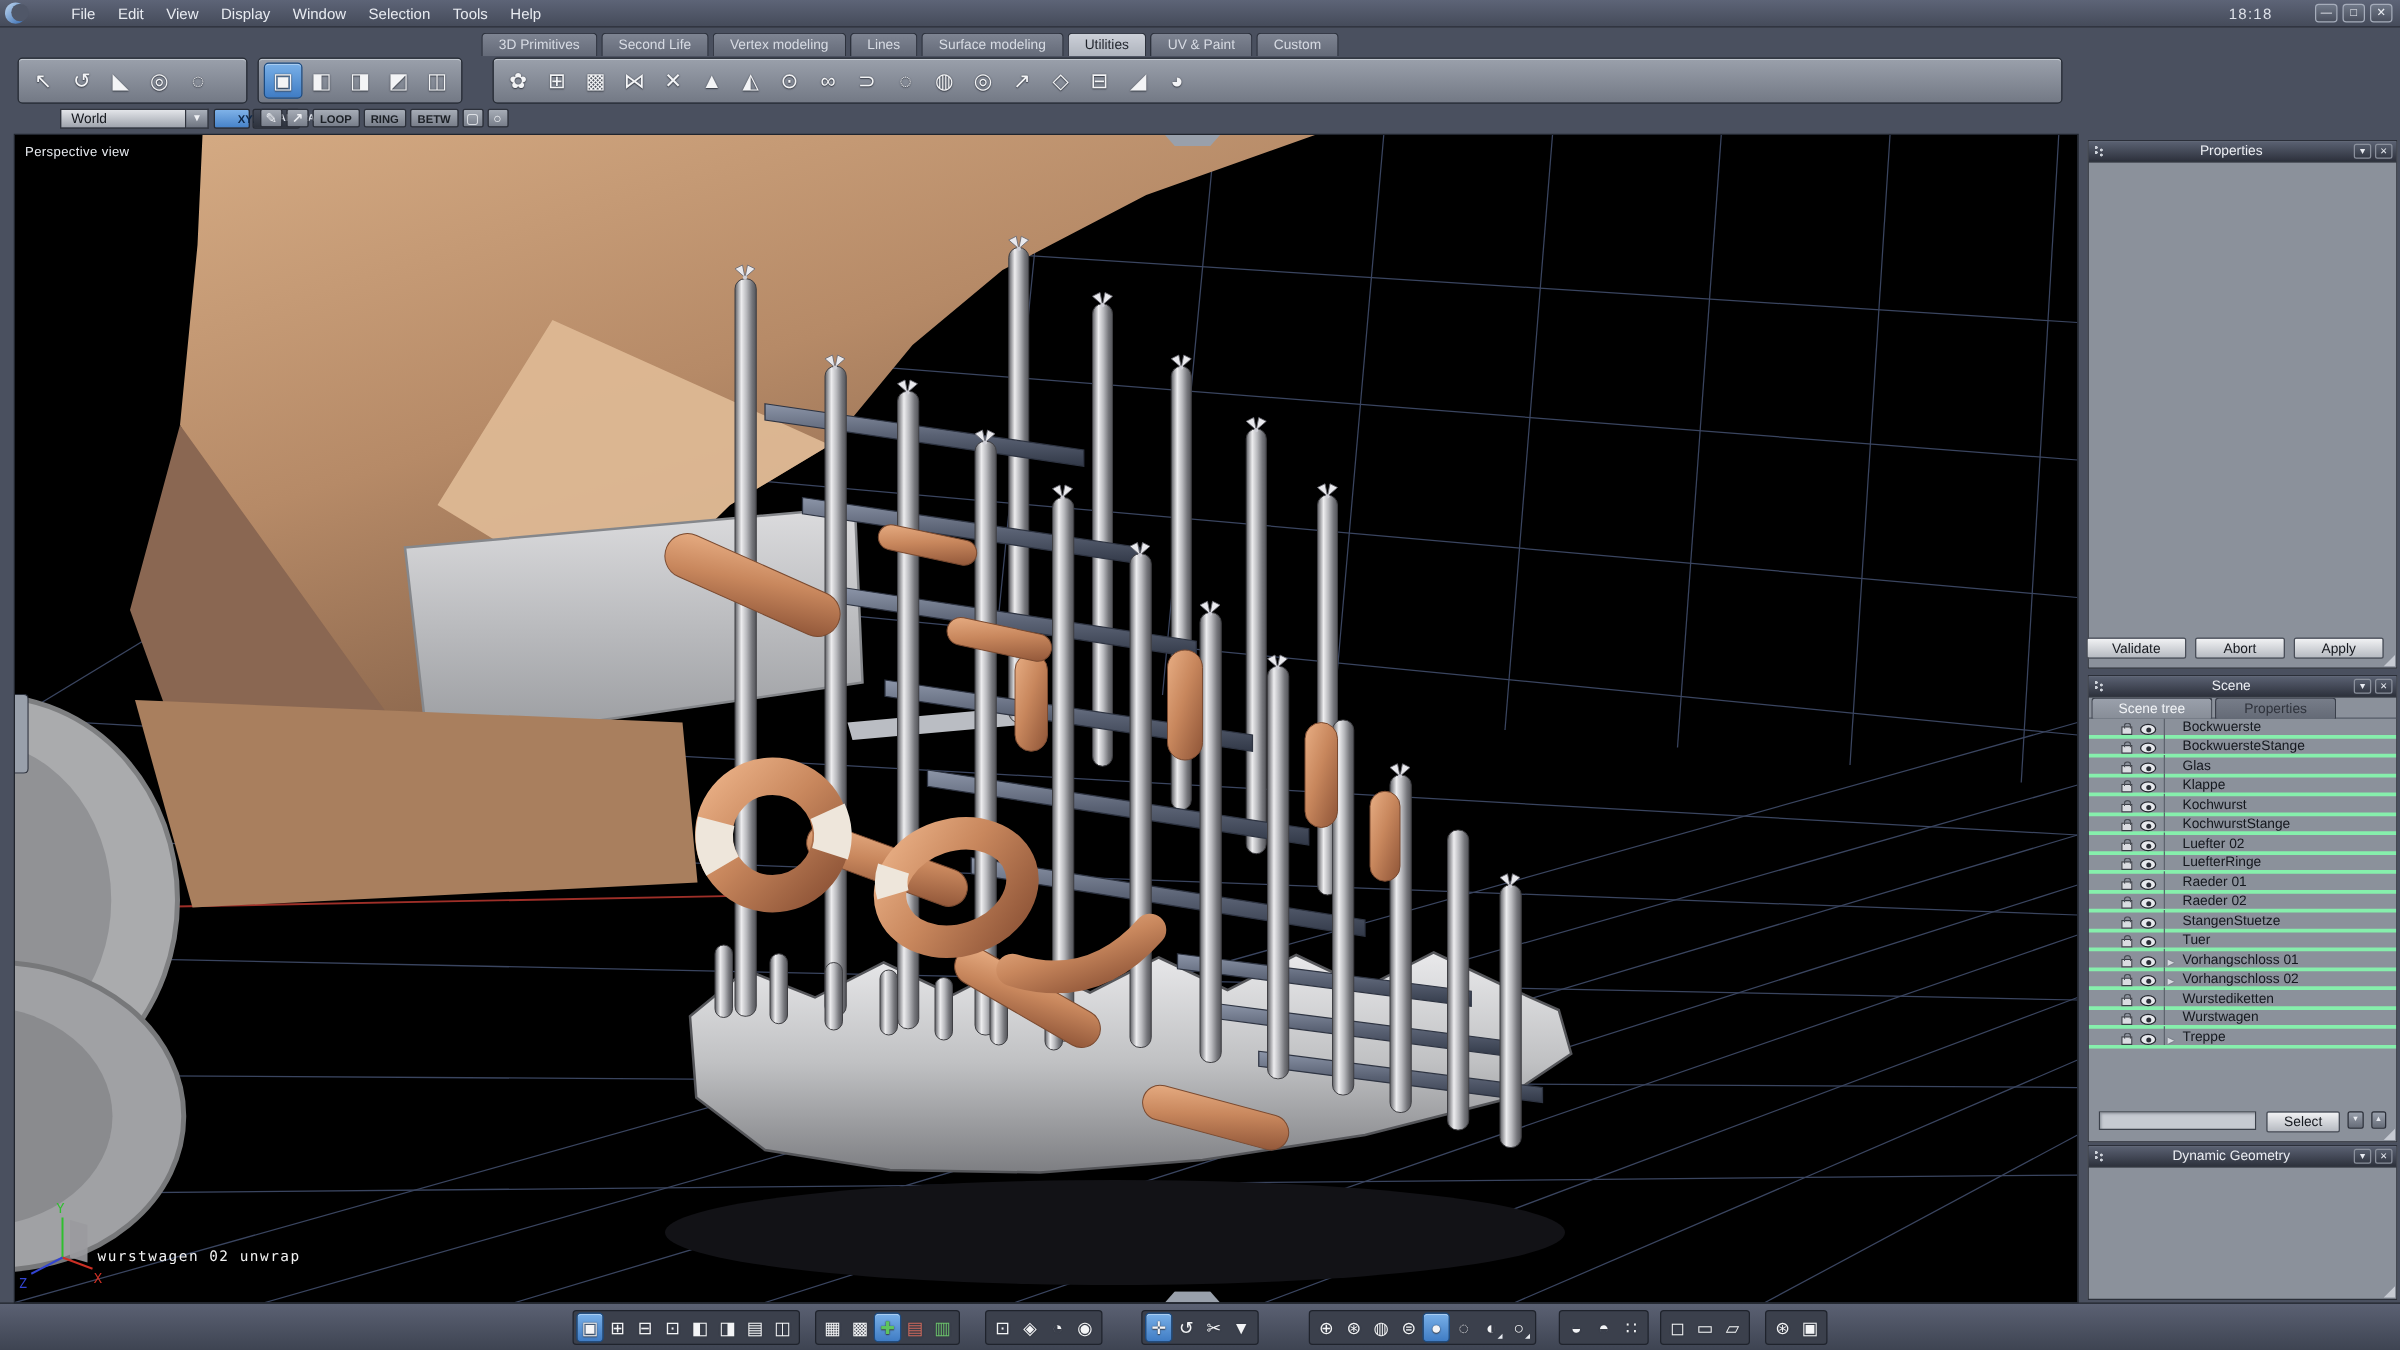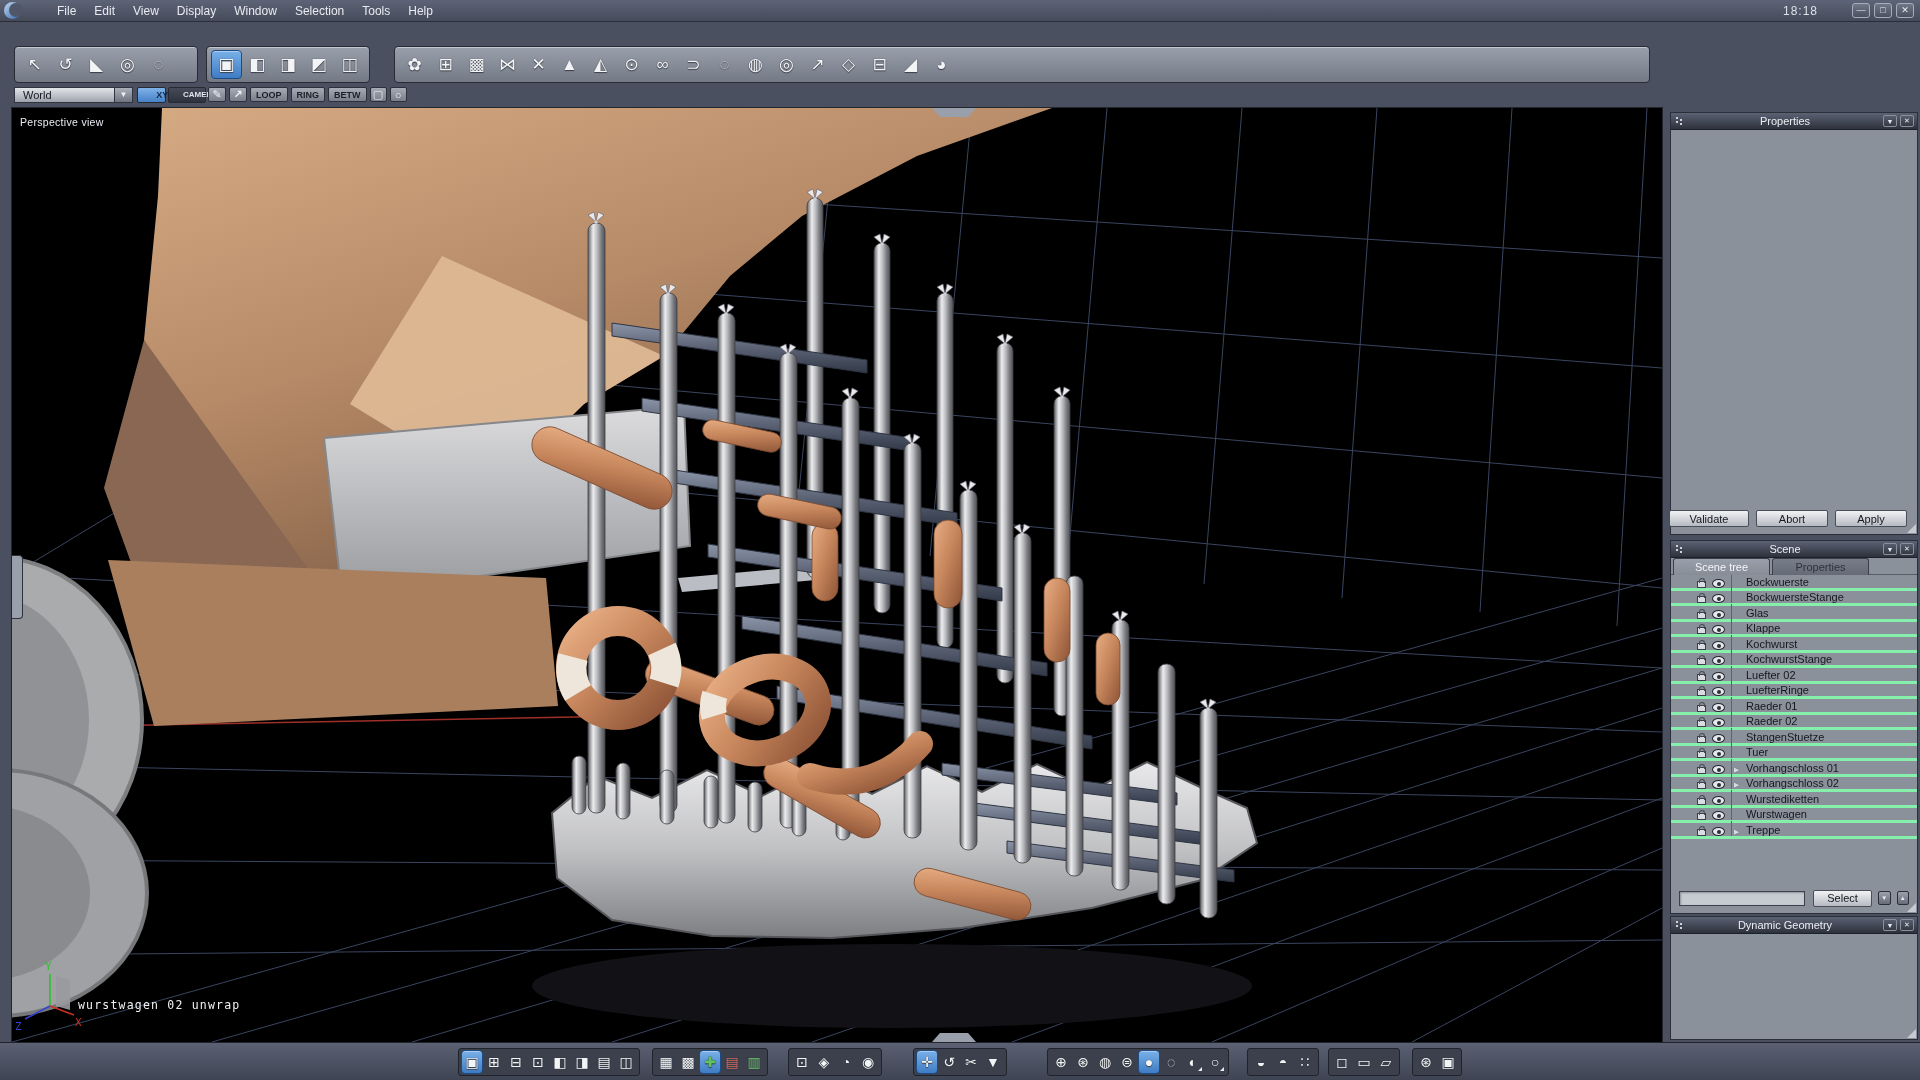--- a/index.html
+++ b/index.html
@@ -36,21 +36,21 @@
   .tp2 { left:206px; width:164px; }
   .tp3 { left:394px; width:1256px; }
   .ibtn { width:31px; height:29px; display:flex; align-items:center; justify-content:center;
     border-radius:4px; border:1px solid transparent; }
   .ibtn .g { font-style:normal; font-size:17px; color:#f3f4f6; text-shadow:0 1px 1px #3a3f49, 0 0 1px #2c3039; }
   .ibtn.active { background:linear-gradient(#79b0e8,#3f7cc4); border:1px solid #1c4c83; box-shadow:inset 0 1px 0 #a9ccf0; }
 
   .row2 { position:absolute; top:86px; height:17px; display:flex; align-items:center; }
   .select-box { display:flex; height:16px; }
   .select-val { width:101px; height:16px; background:linear-gradient(#e3e5e9,#9ea3ac);
-    border:1px solid #30343e; font-size:11px; color:#14171d; padding:1px 0 0 8px; }
+    border:1px solid #30343e; font-size:11px; color:#14171d; padding:1px 0 0 8px;margin-left:34px; }
   .select-arr { width:18px; height:16px; background:linear-gradient(#aab0ba,#6e7480);
     border:1px solid #30343e; border-left:none; color:#eef0f4; font-size:8px;
     display:flex; align-items:center; justify-content:center; }
   .tgl { height:16px; border:1px solid #262a33; font-weight:bold; display:flex; align-items:center;
     justify-content:center; border-radius:2px;padding-left:27px; }
   .tgl.xyz { width:28px; margin-left:4px; background:linear-gradient(#7fb2e8,#4682c8); color:#0d2747; font-size:9px; }
   .tgl.cam { width:38px; margin-left:2px; background:linear-gradient(#454b59,#2d323d); color:#dfe3ea; font-size:8px; }
   .minibtn { height:15px; border:1px solid #2c303a; background:linear-gradient(#a6acb6,#787e8a);
     color:#1c2026; font-size:9px; font-weight:bold; display:flex; align-items:center;
     justify-content:center; border-radius:2px; margin-right:3px; padding:0 5px; }
@@ -103,21 +103,21 @@
   .srow .lock:before { content:""; position:absolute; left:1px; top:-4px; width:4px; height:4px;
     border:1px solid #4a4e56; border-bottom:none; border-radius:3px 3px 0 0; }
   .srow .eye { width:13px; height:9px; border:1px solid #23262d; border-radius:50%;
     background:#e6e8ec; margin-left:6px; position:relative; }
   .srow .eye:before { content:""; position:absolute; left:4px; top:2px; width:4px; height:4px;
     border-radius:50%; background:#2b2f37; }
   .srow .sep { width:1px; height:15px; background:#5d636d; margin-left:6px; }
   .srow .arrow { width:10px; font-size:7px; color:#d7dae0; text-shadow:0 0 1px #3c4049; margin-left:2px; visibility:hidden; }
   .srow.expandable .arrow { visibility:visible; }
   .srow .sname { margin-left:2px; }
-  .scene-bottom { position:absolute; bottom:6px; left:8px; right:8px; height:18px; display:flex; align-items:center; }
+  .scene-bottom { position:absolute; bottom:6px; left:8px; right:8px; height:18px; display:flex; align-items:flex-start; }
   .filter-input { width:126px; height:15px; background:#c6cad1; border:1px solid #3c414b;
     box-shadow:inset 1px 1px 2px #8d929b; font-size:11px; padding:0 3px; color:#14171d; }
   .select-btn { width:84px; margin-left:8px; }
   .updown { width:17px; height:14px; margin-left:6px; border:1px solid #2a2e38; border-radius:2px;
     background:linear-gradient(#9aa1ad,#666c78); color:#e9ecf1; font-size:6px;
     display:flex; align-items:center; justify-content:center; }
 
   .dg-body { position:relative; height:84px; overflow:hidden; }
   .xball { position:absolute; left:170px; top:14px; width:112px; height:112px; border-radius:50%;
     background:radial-gradient(circle at 38% 30%,#474d59,#15171d 70%); border:2px solid #07080c; }
@@ -175,20 +175,31 @@
         </span>
         <span class="winbtn">
           <i class="g">□</i>
         </span>
         <span class="winbtn">
           <i class="g">✕</i>
         </span>
       </span>
   </div>
 
+  <div class="tabrow">
+
+  <span class="tab">3D Primitives</span>
+      <span class="tab">Second Life</span>
+      <span class="tab">Vertex modeling</span>
+      <span class="tab">Lines</span>
+      <span class="tab">Surface modeling</span>
+      <span class="tab active">Utilities</span>
+      <span class="tab">UV &amp; Paint</span>
+      <span class="tab">Custom</span>
+    </div>
 
   <div class="toolpanel tp1">
 
   <span class="ibtn">
         <i class="g">↖</i>
       </span>
       <span class="ibtn">
         <i class="g">↺</i>
       </span>
       <span class="ibtn">

